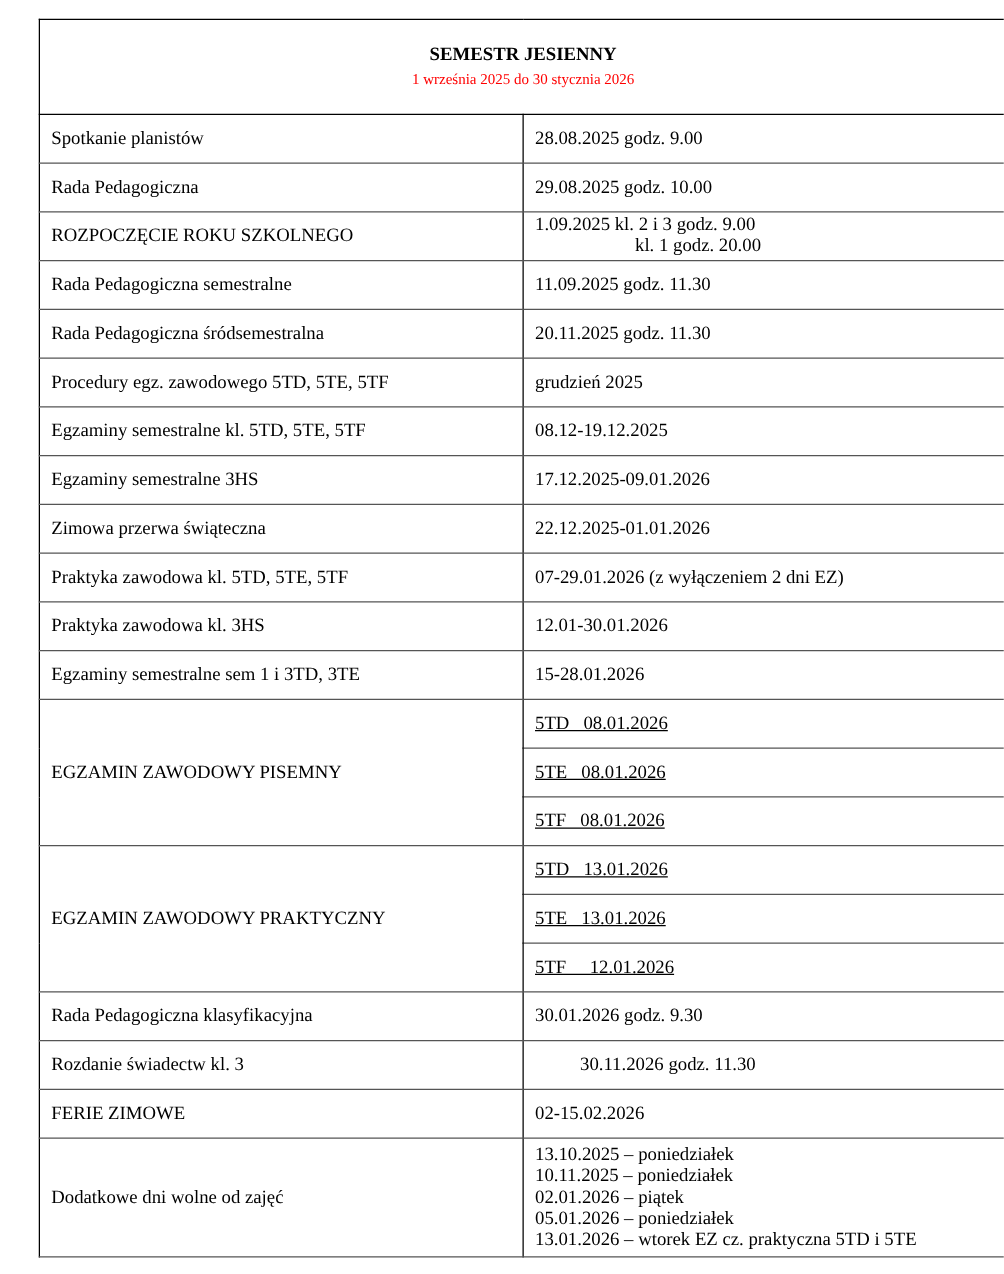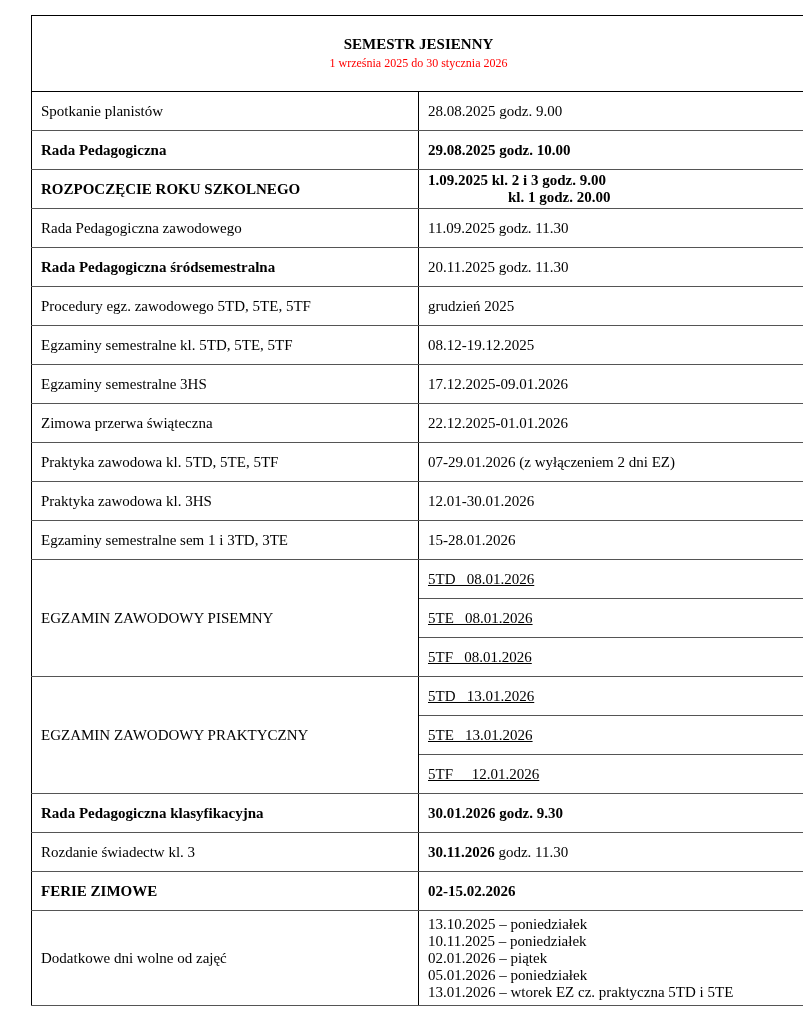--- a/index.html
+++ b/index.html
@@ -15,21 +15,21 @@
       border-bottom-color: #555;
       padding: 0 0 0 9px;
       vertical-align: middle;
       height: 38px;
       line-height: 17px;
     }
     table.sched td.c1 { width: 382px; }
     td.header { height: 75px !important; text-align: center; padding: 0 !important; border-bottom-color:#000 !important; }
     .h-title { font-weight: bold; font-size: 15px; line-height: 19px; }
     .h-sub { font-weight: normal; color: #ff0000; font-size: 12px; line-height: 19px; }
-    .b { font-weight: bold; }
+    .b { font-weight: normal; margin-left: 36px; }
     .two-line { line-height: 17px; }
     .indent { padding-left: 80px; display: block; }
     td.multi { height: 94px !important; line-height: 19px; padding-top: 0; }
     .nw { white-space: pre; text-decoration: underline; }
   </style>
 </head>
 <body>
 
 <table class="sched">
   <tbody>
@@ -49,21 +49,21 @@
     <td class="b">29.08.2025 godz. 10.00</td>
   </tr>
   <tr>
     <td class="c1 b">ROZPOCZĘCIE ROKU SZKOLNEGO</td>
     <td class="b two-line">
       <span>1.09.2025 kl. 2 i 3 godz. 9.00</span>
       <span class="indent">kl. 1 godz. 20.00</span>
     </td>
   </tr>
   <tr>
-    <td class="c1">Rada Pedagogiczna zawodowego</td>
+    <td class="c1">Rada Pedagogiczna semestralne</td>
     <td>11.09.2025 godz. 11.30</td>
   </tr>
   <tr>
     <td class="c1 b">Rada Pedagogiczna śródsemestralna</td>
     <td>20.11.2025 godz. 11.30</td>
   </tr>
   <tr>
     <td class="c1">Procedury egz. zawodowego 5TD, 5TE, 5TF</td>
     <td>grudzień 2025</td>
   </tr>

